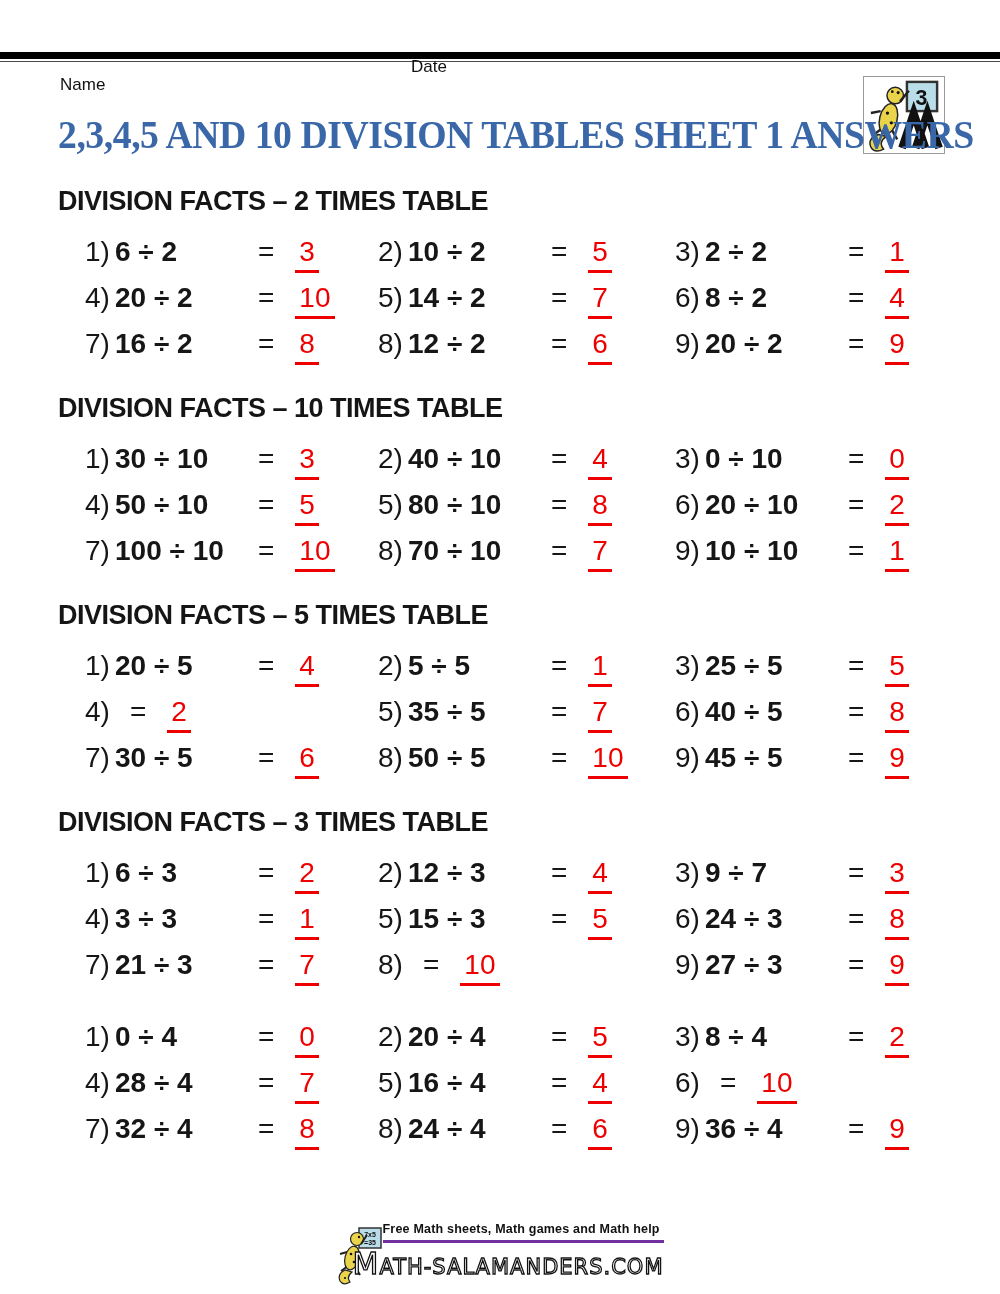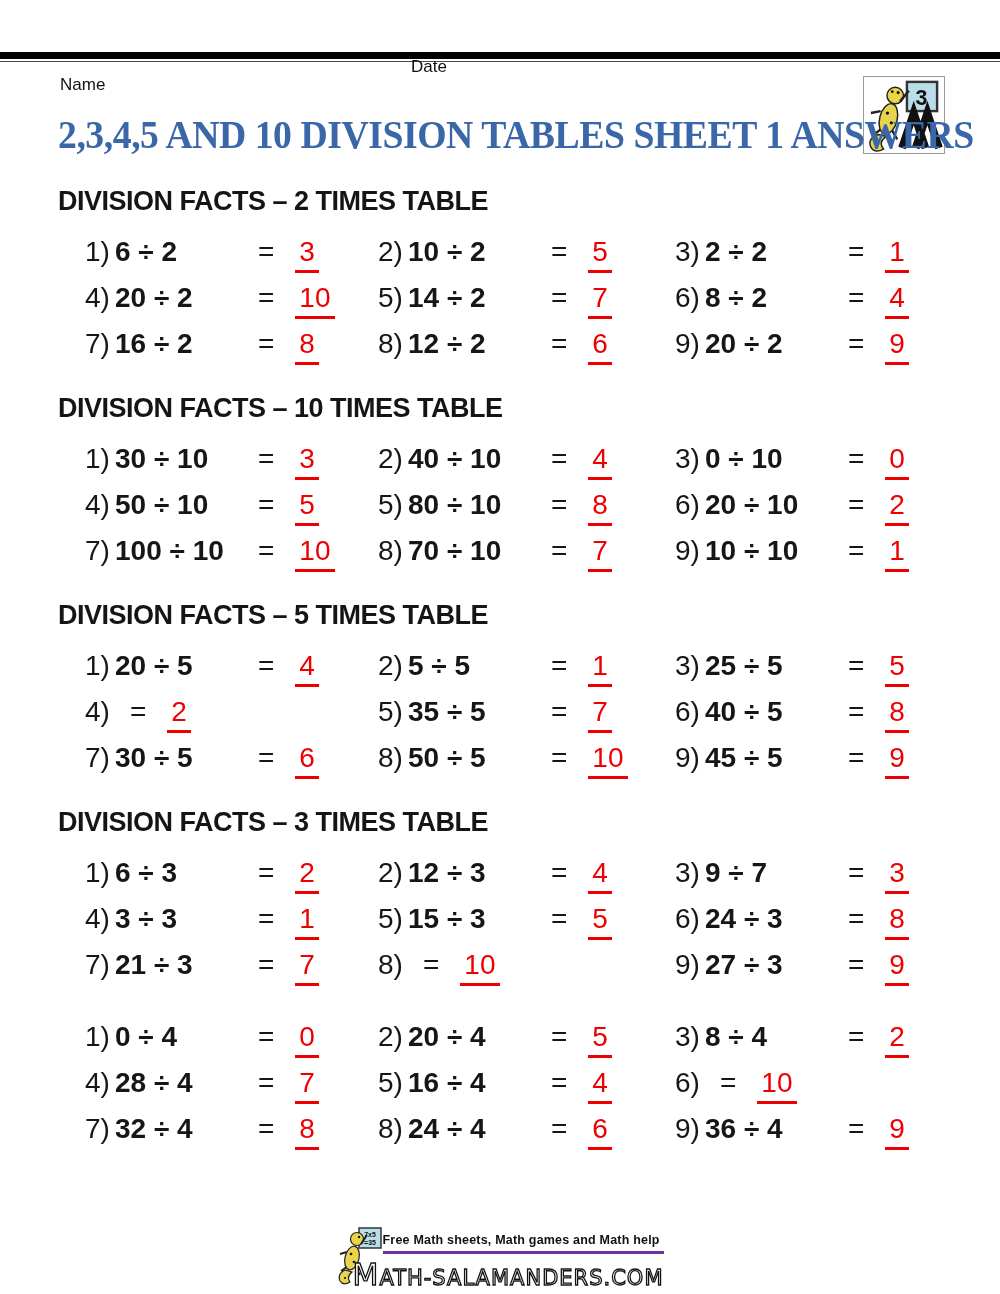--- a/index.html
+++ b/index.html
@@ -48,21 +48,21 @@
   }
   .p-num{width:30px;flex:none;}
   .p-expr{width:128px;flex:none;font-weight:bold;}
   .p-eq{margin-left:15px;flex:none;}
   .p-ans{
     margin-left:21px;flex:none;display:inline-block;line-height:1.1;
     min-width:22px;text-align:center;padding:0 4px 2px;
     color:var(--answer-red);border-bottom:3px solid var(--answer-red);
   }
   
-  .footer{position:absolute;top:1206px;left:0;width:100%;display:flex;justify-content:center;align-items:flex-end;}
+  .footer{position:absolute;top:1206px;left:0;width:100%;display:flex;justify-content:center;align-items:flex-start;}
   .footer-logo{flex:none;margin-top:4px;}
   .footer-text{display:flex;flex-direction:column;margin-left:0;}
   .tagline{font-size:12.5px;font-weight:bold;color:#111;letter-spacing:0.2px;padding-bottom:2px;}
   .purple-rule{height:3px;background:var(--purple);margin:2px 0 3px;}
   .wordmark{
     font-family:"DejaVu Sans",sans-serif;font-weight:400;font-size:21px;
     letter-spacing:1px;color:#111;margin-left:-30px;white-space:nowrap;
   }
   @supports ((-webkit-text-stroke:1px black)){
     .wordmark{color:#fff;-webkit-text-stroke:1.3px #111;}

